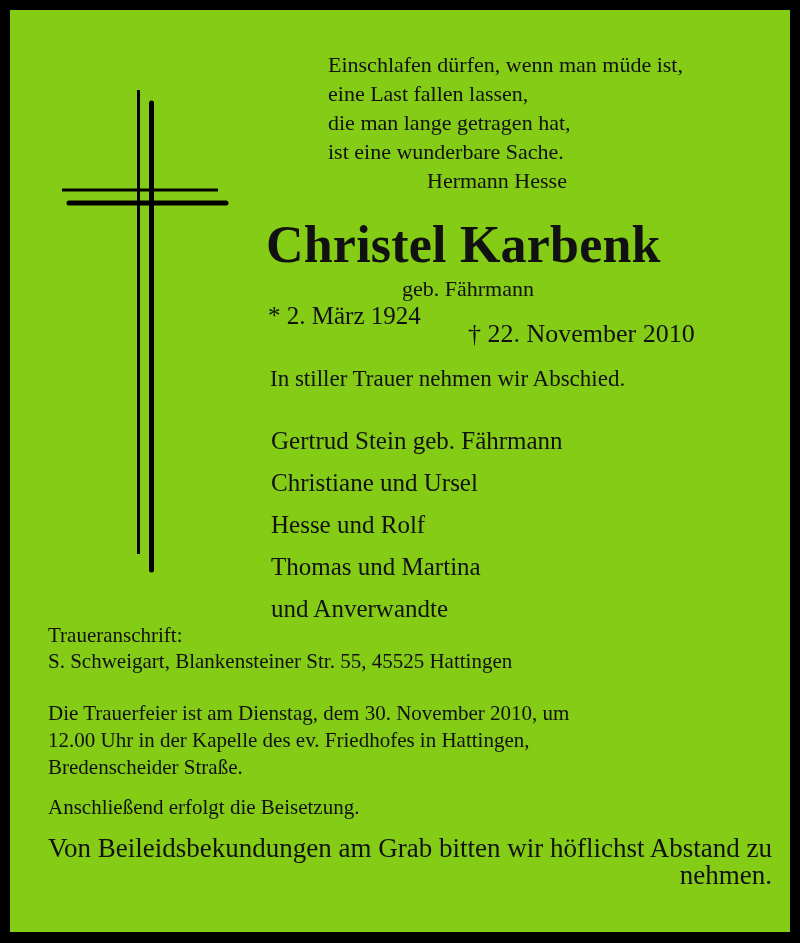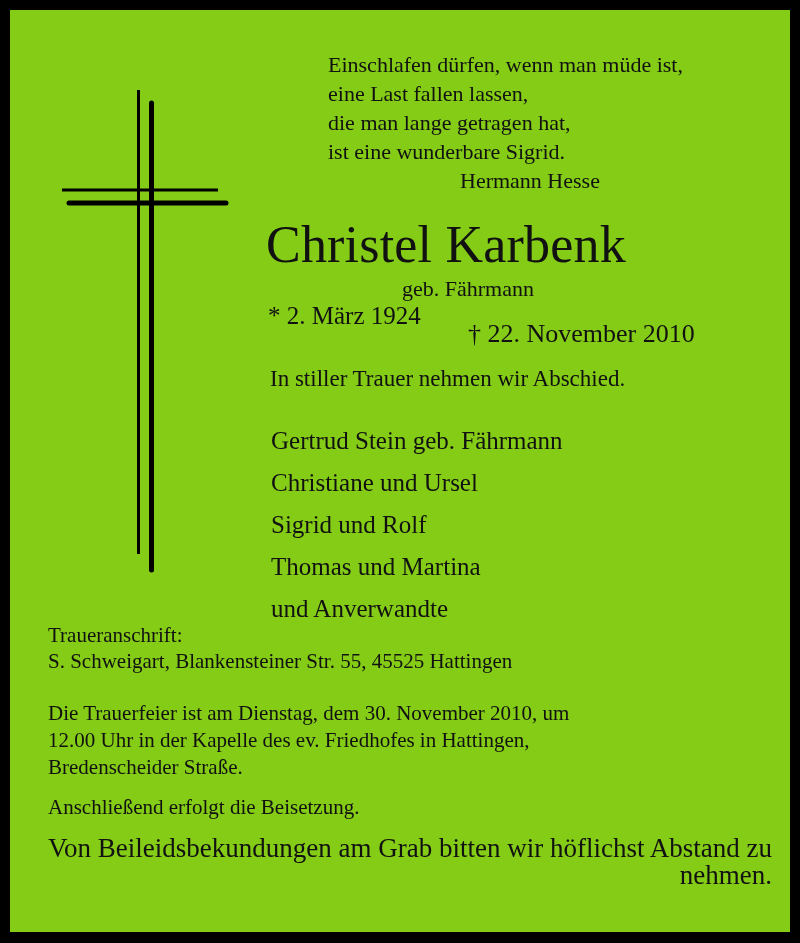--- a/index.html
+++ b/index.html
@@ -5,22 +5,22 @@
   html, body { margin: 0; padding: 0; background: #000; }
   body { width: 800px; height: 943px; position: relative; overflow: hidden; }
   .card {
     position: absolute; left: 10px; top: 10px; width: 780px; height: 922px;
     background: #84cc16; color: #111;
     font-family: "Liberation Serif", "DejaVu Serif", serif;
   }
   .cross { position: absolute; left: 0; top: 0; }
   .t { position: absolute; white-space: nowrap; }
   .quote { left: 318px; top: 40px; font-size: 22px; line-height: 29px; }
-  .author { left: 450px; top: 158px; font-size: 22px; }
-  .name { left: 256px; top: 205px; font-size: 52px; font-weight: normal; letter-spacing: 0.2px; }
+  .author { left: 417px; top: 158px; font-size: 22px; }
+  .name { left: 256px; top: 205px; font-size: 52px; font-weight: bold; letter-spacing: 0.2px; }
   .maiden { left: 392px; top: 266px; font-size: 22px; }
   .born { left: 258px; top: 292px; font-size: 25px; }
   .died { left: 458px; top: 309px; font-size: 26px; }
   .farewell { left: 260px; top: 356px; font-size: 23px; }
   .mourners { left: 261px; top: 410px; font-size: 25px; line-height: 42px; }
   .addr { left: 38px; top: 612px; font-size: 21px; line-height: 26px; }
   .service { left: 38px; top: 690px; font-size: 21px; line-height: 27px; }
   .burial { left: 38px; top: 785px; font-size: 21px; }
   .condol { left: 38px; top: 825px; font-size: 27px; line-height: 27px; text-align: right; }
   .line { display: block; }
@@ -34,35 +34,35 @@
     <line x1="128.5" y1="80" x2="128.5" y2="544" stroke="#000" stroke-width="3"></line>
     <line x1="141.5" y1="93" x2="141.5" y2="560" stroke="#000" stroke-width="5" stroke-linecap="round"></line>
     <line x1="52" y1="180" x2="208" y2="180" stroke="#000" stroke-width="3"></line>
     <line x1="59" y1="193" x2="216" y2="193" stroke="#000" stroke-width="5" stroke-linecap="round"></line>
   </svg>
 
   <div class="t quote">
     <span class="line">Einschlafen dürfen, wenn man müde ist,</span>
     <span class="line">eine Last fallen lassen,</span>
     <span class="line">die man lange getragen hat,</span>
-    <span class="line">ist eine wunderbare Sigrid.</span>
+    <span class="line">ist eine wunderbare Sache.</span>
   </div>
   <div class="t author">Hermann Hesse</div>
 
   <div class="t name">Christel Karbenk</div>
   <div class="t maiden">geb. Fährmann</div>
   <div class="t born">* 2. März 1924</div>
   <div class="t died">† 22. November 2010</div>
 
   <div class="t farewell">In stiller Trauer nehmen wir Abschied.</div>
 
   <div class="t mourners">
     <span class="line">Gertrud Stein geb. Fährmann</span>
     <span class="line">Christiane und Ursel</span>
-    <span class="line">Sigrid und Rolf</span>
+    <span class="line">Hesse und Rolf</span>
     <span class="line">Thomas und Martina</span>
     <span class="line">und Anverwandte</span>
   </div>
 
   <div class="t addr">
     <span class="line">Traueranschrift:</span>
     <span class="line">S. Schweigart, Blankensteiner Str. 55, 45525 Hattingen</span>
   </div>
 
   <div class="t service">

